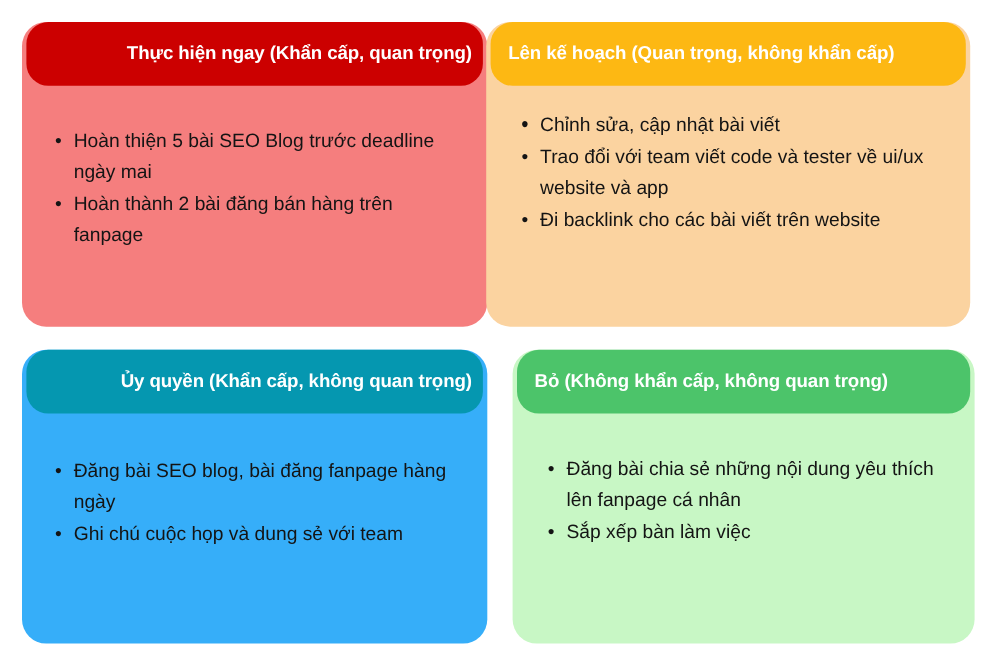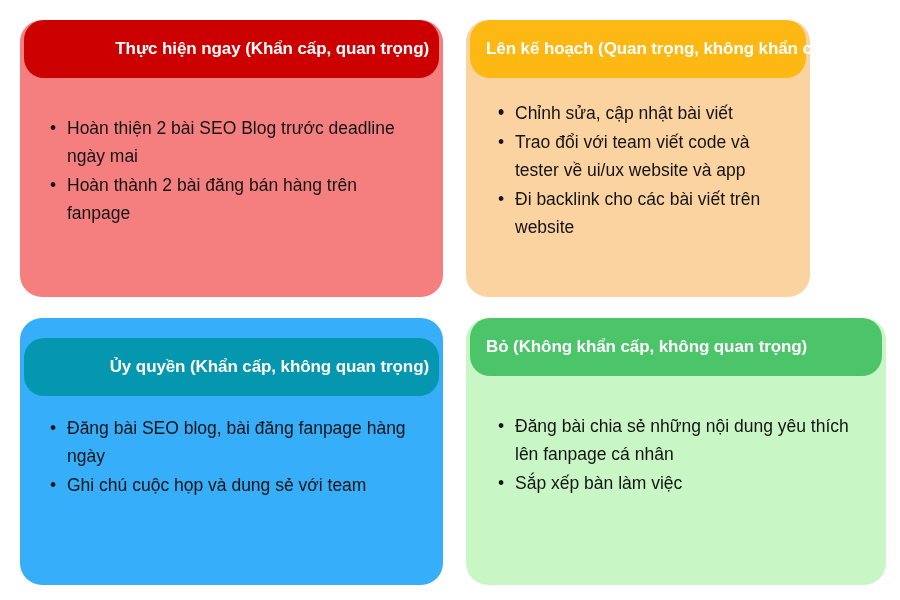--- a/index.html
+++ b/index.html
@@ -25,21 +25,21 @@
 
   .quadrant {
     position: absolute;
     display: flex;
     flex-direction: column;
     box-sizing: border-box;
   }
 
   
   .q-tl { left: 20px;  top: 20px;  width: 423px; height: 277px; }
-  .q-tr { left: 466px; top: 20px;  width: 344px; height: 277px; }
+  .q-tr { left: 442px; top: 20px;  width: 440px; height: 277px; }
   .q-bl { left: 20px;  top: 318px; width: 423px; height: 267px; }
   .q-br { left: 466px; top: 318px; width: 420px; height: 267px; }
 
   
   .q-body {
     position: absolute;
     left: 0;
     top: 0;
     width: 100%;
     height: 100%;
@@ -113,21 +113,21 @@
 <div id="matrix" style="background: rgb(255, 255, 255);">
 
   <section class="quadrant q-tl">
     <div class="q-body" style="background: rgb(245, 126, 126);"></div>
     <header class="q-header" style="background: rgb(204, 0, 0);">
       <div class="q-title title-center">Thực hiện ngay (Khẩn cấp, quan trọng)</div>
     </header>
     <ul class="q-list list-tl">
       <li class="q-item">
         <span class="bullet">•</span>
-        <span>Hoàn thiện 2 bài SEO Blog trước deadline ngày mai</span>
+        <span>Hoàn thiện 5 bài SEO Blog trước deadline ngày mai</span>
       </li>
       <li class="q-item">
         <span class="bullet">•</span>
         <span>Hoàn thành 2 bài đăng bán hàng trên fanpage</span>
       </li>
     </ul>
   </section>
 
   <section class="quadrant q-tr">
     <div class="q-body" style="background: rgb(251, 211, 160);"></div>
@@ -148,21 +148,21 @@
       </li>
       <li class="q-item">
         <span class="bullet">•</span>
         <span>Đi backlink cho các bài viết trên website</span>
       </li>
     </ul>
   </section>
 
   <section class="quadrant q-bl">
     <div class="q-body" style="background: rgb(54, 174, 249);"></div>
-    <header class="q-header" style="background: rgb(5, 151, 176); margin-top: 20px;">
+    <header class="q-header" style="background: rgb(5, 151, 176);">
       <div class="q-title title-center">Ủy quyền (Khẩn cấp, không quan trọng)</div>
     </header>
     <ul class="q-list list-bl">
       <li class="q-item">
         <span class="bullet">•</span>
         <span>Đăng bài SEO blog, bài đăng fanpage hàng ngày</span>
       </li>
       <li class="q-item">
         <span class="bullet">•</span>
         <span>Ghi chú cuộc họp và dung sẻ với team</span>

